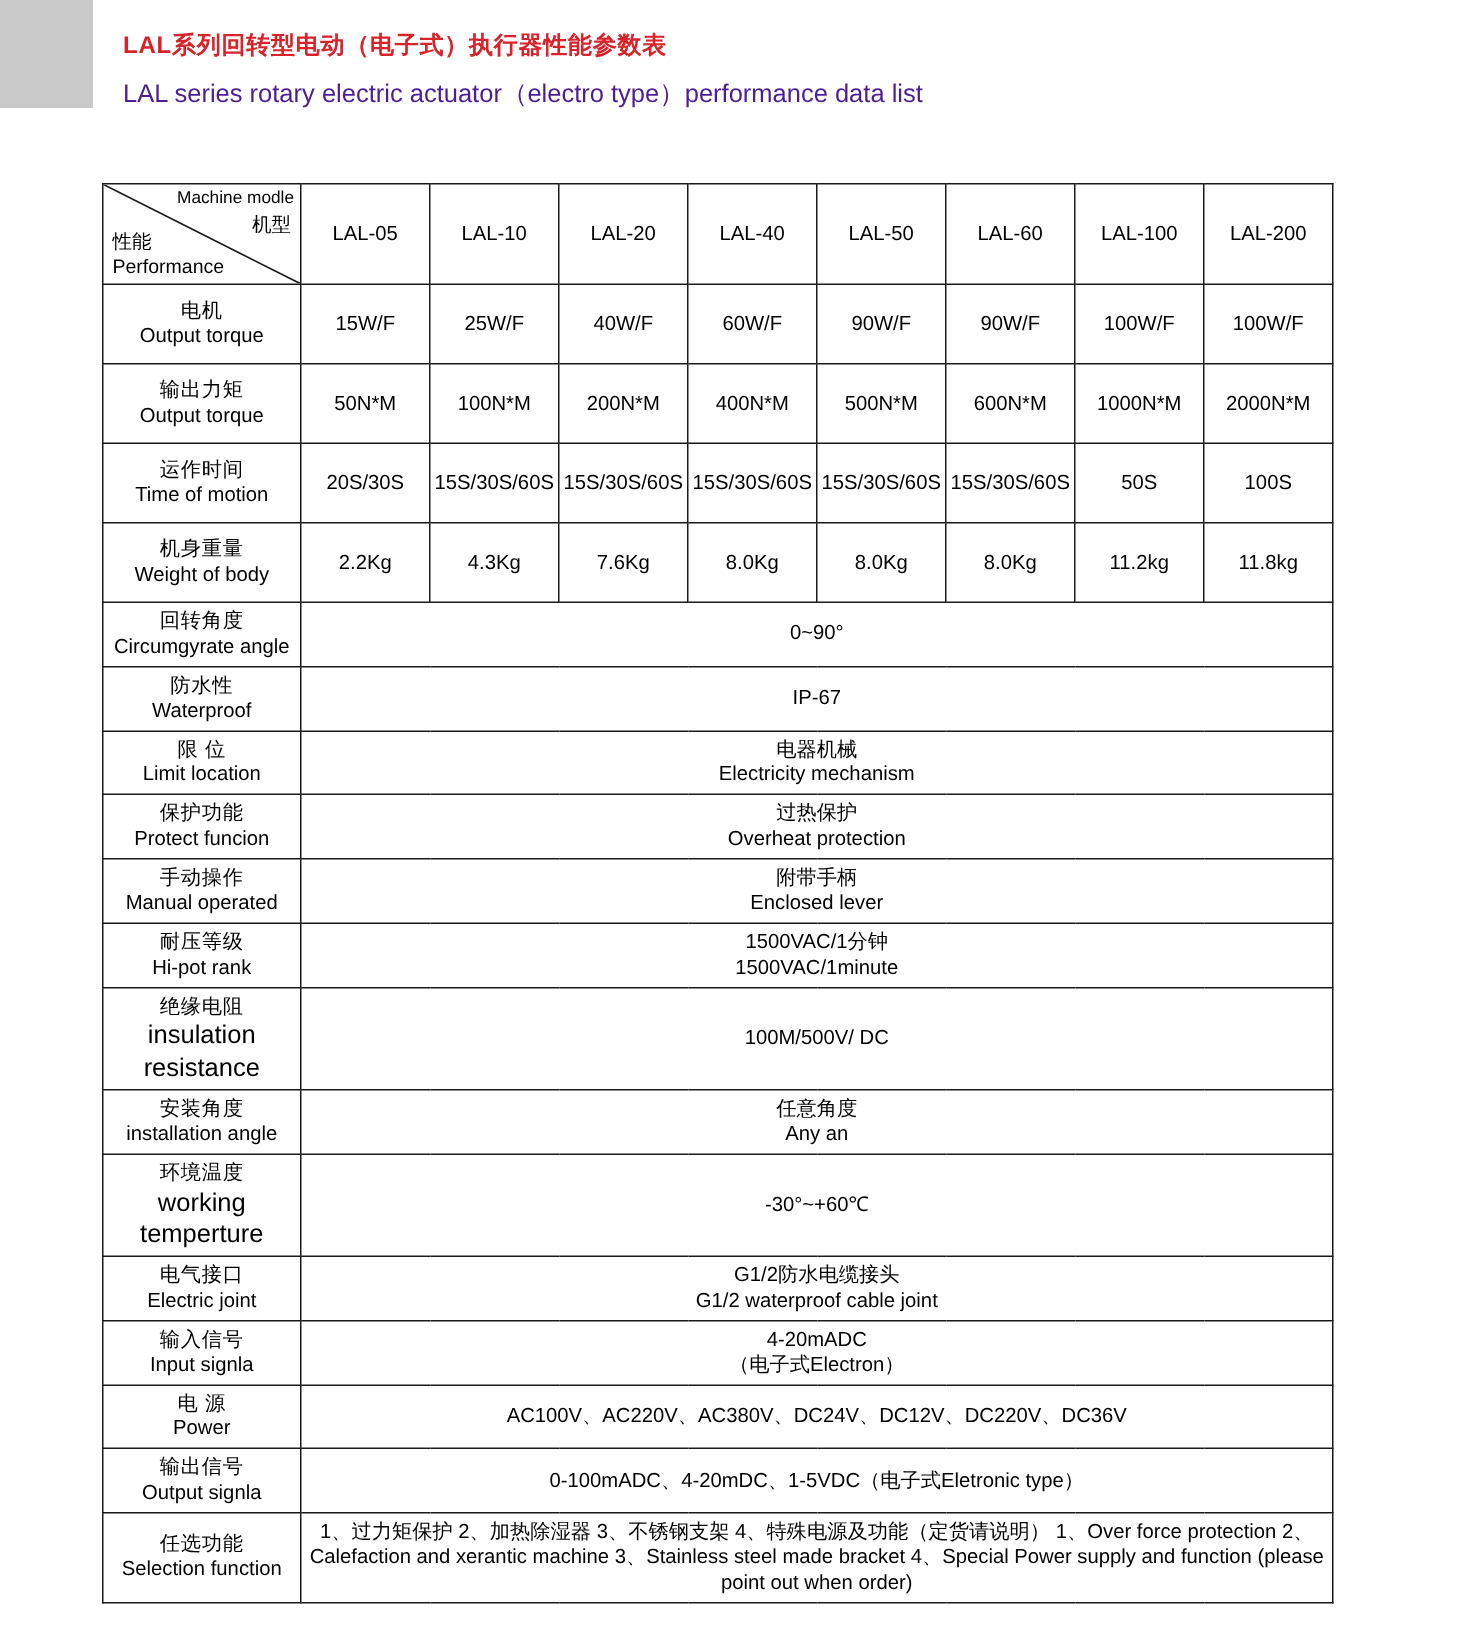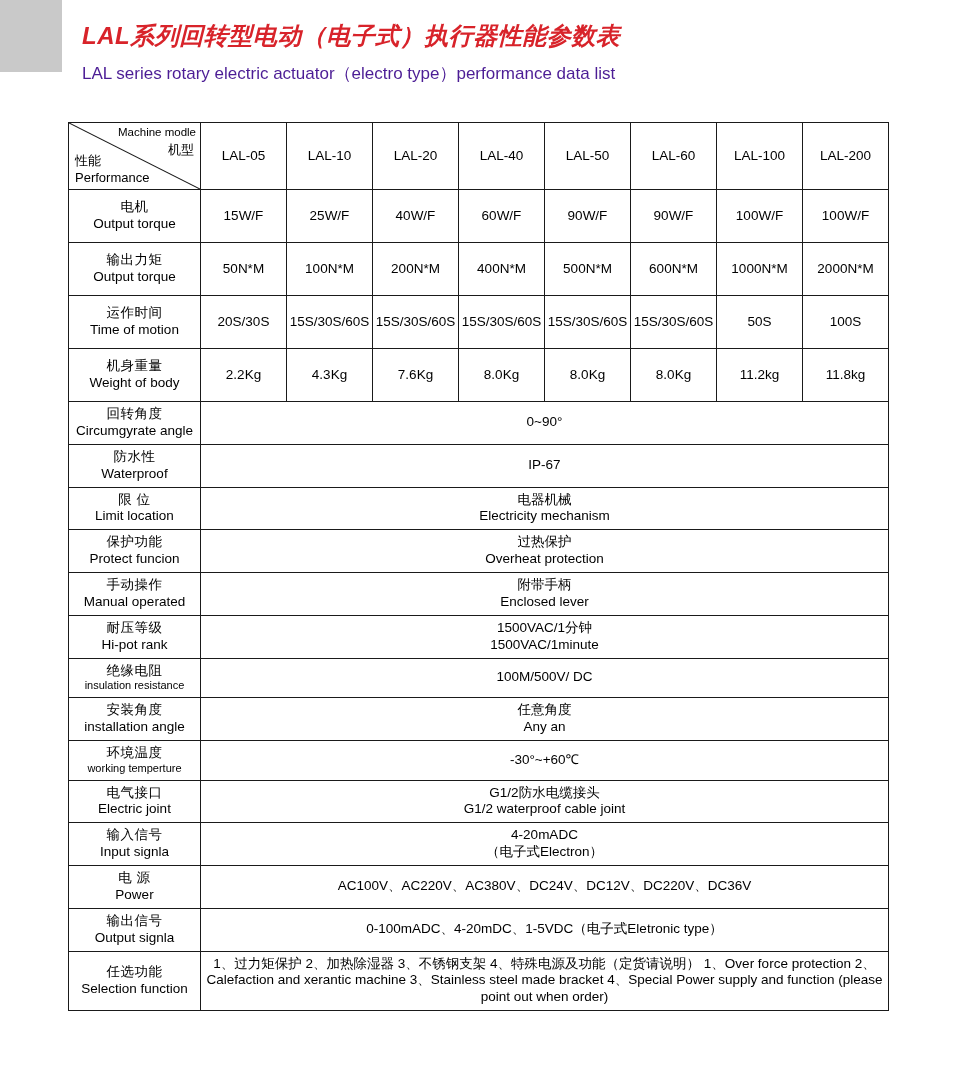--- a/index.html
+++ b/index.html
@@ -25,24 +25,23 @@
   }
   .header {
     position: absolute;
     left: 82px;
     top: 20px;
     width: 800px;
   }
   .title-cn {
     color: #d8232a;
     font-weight: bold;
-    font-size: 24px;
+    font-size: 16px;
     letter-spacing: 0.5px;
     white-space: nowrap;
-    font-style: italic;
   }
   .title-en {
     margin-top: 10px;
     font-size: 17px;
     color: #4c1d95;
     white-space: nowrap;
   }
   table.spec {
     position: absolute;
     left: 68px;
@@ -115,21 +114,21 @@
     font-size: 13px;
     white-space: nowrap;
   }
   .model-head {
     font-size: 14px;
     height: 58px;
     margin-top: 34px;
   }
   .data-row td { height: 44px; }
   .small { font-size: 12.5px; }
-  .xsmall { font-size: 11px; }
+  .xsmall { font-size: 17px; }
   .wide-cell {
     font-size: 14px;
     line-height: 1.45;
     padding: 8px 6px;
   }
   .wide-cell .l2 { display: block; }
   .note-cell {
     font-size: 13.5px;
     line-height: 1.5;
     padding: 8px 10px;

